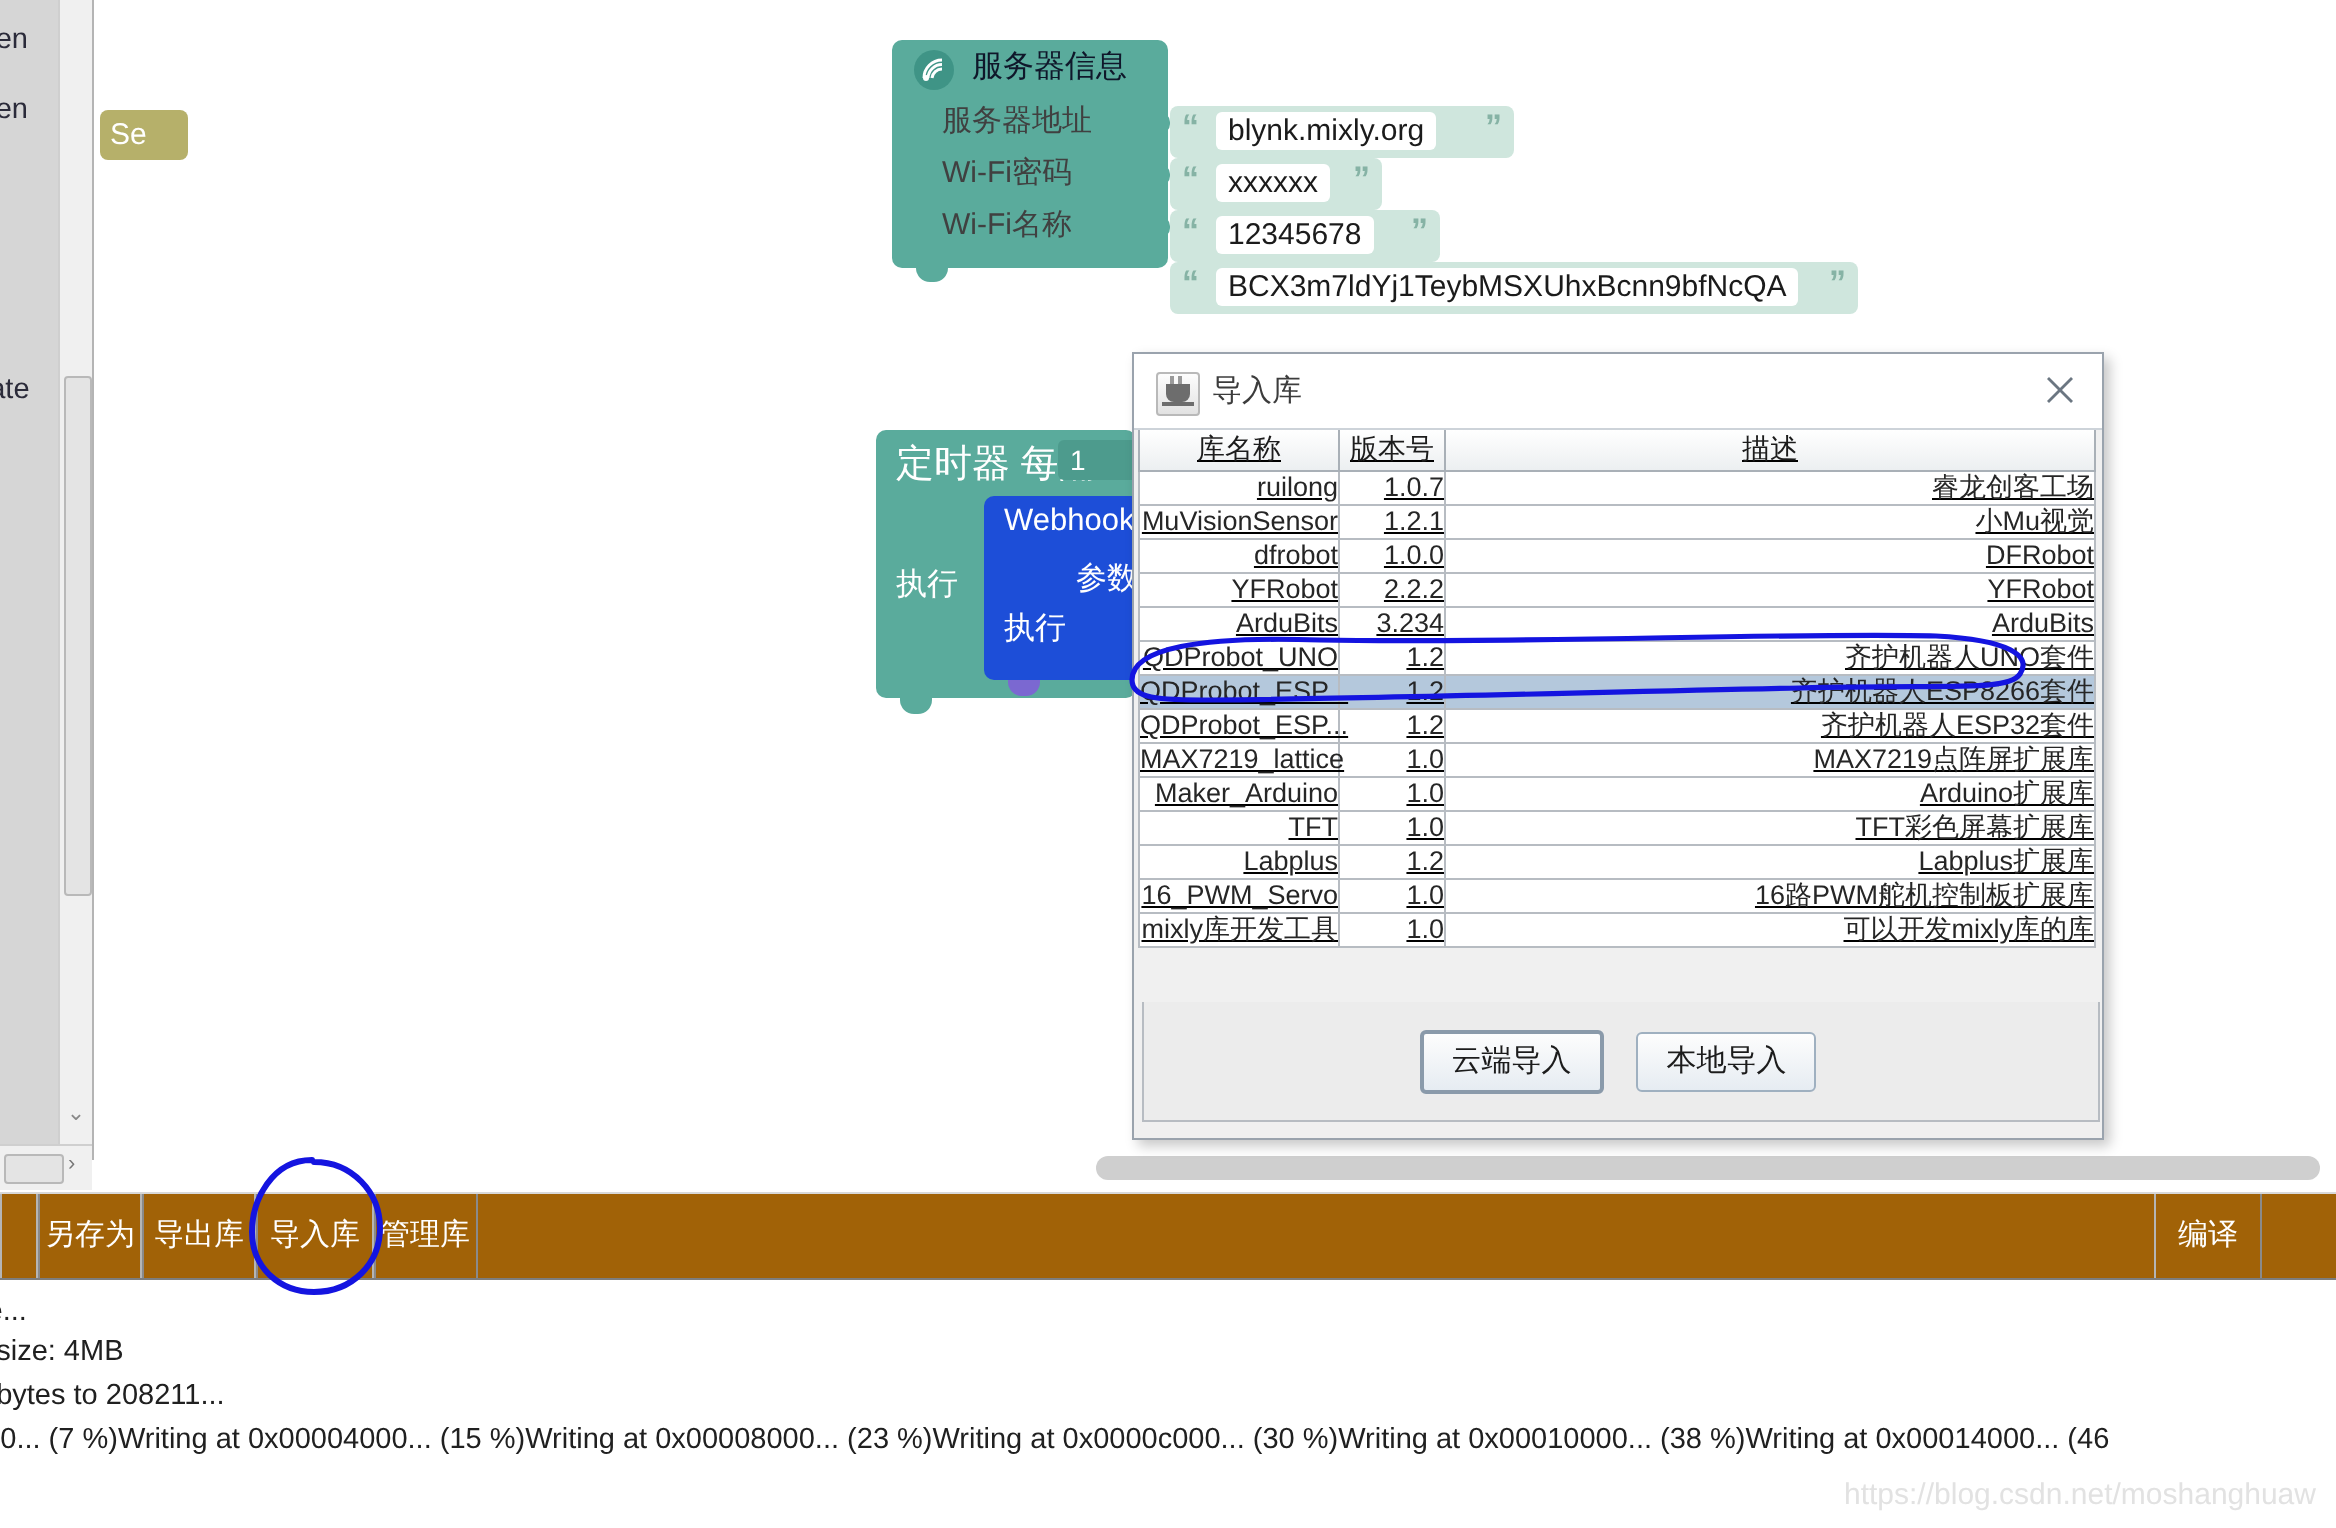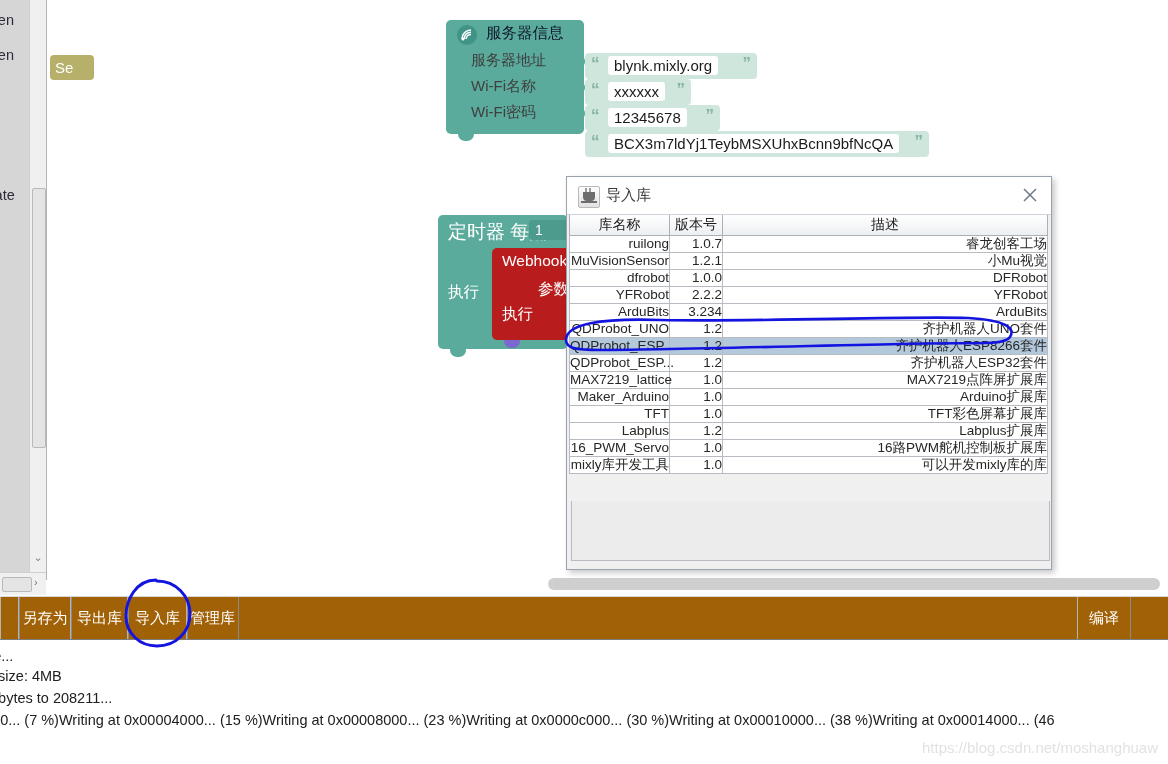--- a/index.html
+++ b/index.html
@@ -87,21 +87,21 @@
     position:absolute;left:91px;top:5px;height:20px;min-width:30px;background:#4d9b8d;
     border-radius:3px;color:#fff;font-size:14px;line-height:20px;padding-left:6px;padding-right:16px;
   }
   #timer-drop .caret{position:absolute;right:4px;top:7px;width:0;height:0;border-left:4px solid transparent;border-right:4px solid transparent;border-top:5px solid #fff;}
   #timer-body{width:130px;height:103px;background:#5aab9c;border-radius:0 0 5px 5px;position:relative;}
   #timer-body .exec{position:absolute;left:10px;top:36px;color:#fff;font-size:15.5px;}
   #timer-foot{position:absolute;left:12px;top:349px;width:16px;height:8px;background:#5aab9c;border-radius:0 0 7px 7px;}
 
   
   #blk-webhook{position:absolute;left:492px;top:248px;width:92px;}
-  #wh-body{width:92px;height:92px;background:#b91c1c;border-radius:5px;position:relative;text-align:right;}
+  #wh-body{width:92px;height:92px;background:#1d4ed8;border-radius:5px;position:relative;text-align:right;}
   #wh-body .l1{position:absolute;left:10px;top:4px;color:#fff;font-size:15.5px;white-space:nowrap;}
   #wh-body .l2{position:absolute;left:10px;top:31px;color:#fff;font-size:15.5px;margin-left:36px;}
   #wh-body .l3{position:absolute;left:10px;top:56px;color:#fff;font-size:15.5px;}
   #wh-foot{position:absolute;left:12px;top:92px;width:16px;height:8px;background:#7b68d1;border-radius:0 0 7px 7px;}
   #wh-inner{
     position:absolute;left:50px;top:55px;height:25px;background:#b6b06a;border-radius:4px;
     padding:0 5px;color:#fff;font-size:15px;line-height:25px;white-space:nowrap;overflow:hidden;width:34px;
   }
 
   
@@ -121,21 +121,21 @@
   #dlg-icon .base{position:absolute;left:2px;top:14px;width:16px;height:2px;background:#6d6d6d;}
   #dlg-title .ttl{position:absolute;left:39px;top:9px;font-size:15px;color:#3c3c3c;}
   #dlg-close{
     position:absolute;right:8px;top:7px;width:26px;height:22px;cursor:default;
   }
   #dlg-close svg{position:absolute;left:6px;top:4px;}
 
   #table-wrap{
     position:absolute;left:2px;top:38px;width:479px;height:479px;
   }
-  table.lib{border-collapse:collapse;width:479px;table-layout:fixed;background:#fff;}
+  table.lib{border-collapse:collapse;width:479px;table-layout:fixed;background:#fff;text-decoration:underline;}
   table.lib th{
     background:linear-gradient(#ffffff,#eceff1);
     border:1px solid #a9b0b7;border-top:none;
     font-weight:normal;font-size:14px;color:#1c1c1c;height:16px;padding:1px 0;
   }
   table.lib td{
     border:1px solid #b7bcc2;font-size:13.5px;color:#262626;text-align:right;
     height:14px;padding:1px 0;line-height:14px;
   }
   table.lib tr.sel td{background:#b4c8dc;}
@@ -221,25 +221,25 @@
         </svg>
       </div>
       <div class="ttl">服务器信息</div>
     </div>
     <div id="server-rows">
       <div class="srow">
         <span class="lab">服务器地址</span>
         <span class="notch"></span>
       </div>
       <div class="srow">
+        <span class="lab">Wi-Fi密码</span>
+        <span class="notch"></span>
+      </div>
+      <div class="srow">
         <span class="lab">Wi-Fi名称</span>
-        <span class="notch"></span>
-      </div>
-      <div class="srow">
-        <span class="lab">Wi-Fi密码</span>
         <span class="notch"></span>
       </div>
       <div id="server-foot"></div>
     </div>
   </div>
 
   <div class="strblk" style="left:585px;top:53px;width:172px;">
     <span class="q" style="left:6px">“</span>
     <span class="txt" style="left:23px">blynk.mixly.org</span>
     <span class="q" style="right:6px">”</span>
@@ -385,20 +385,24 @@
             <tr>
               <td>mixly库开发工具</td>
               <td>1.0</td>
               <td>可以开发mixly库的库</td>
             </tr>
           </tbody>
       </table>
       <div id="table-filler"></div>
     </div>
 
+    <div id="dlg-buttons">
+      <span class="dbtn primary">云端导入</span>
+      <span class="dbtn plain">本地导入</span>
+    </div>
   </div>
 </div>
 
 <div id="toolbar">
   <div class="tbtn" style="left:0px;width:18px;"></div>
   <div class="tbtn" style="left:18px;width:52px;">另存为</div>
   <div class="tbtn" style="left:70px;width:57px;">导出库</div>
   <div class="tbtn" style="left:127px;width:59px;">导入库</div>
   <div class="tbtn" style="left:186px;width:51px;">管理库</div>
   <div class="tbtn" style="left:1077px;width:52px;">编译</div>

